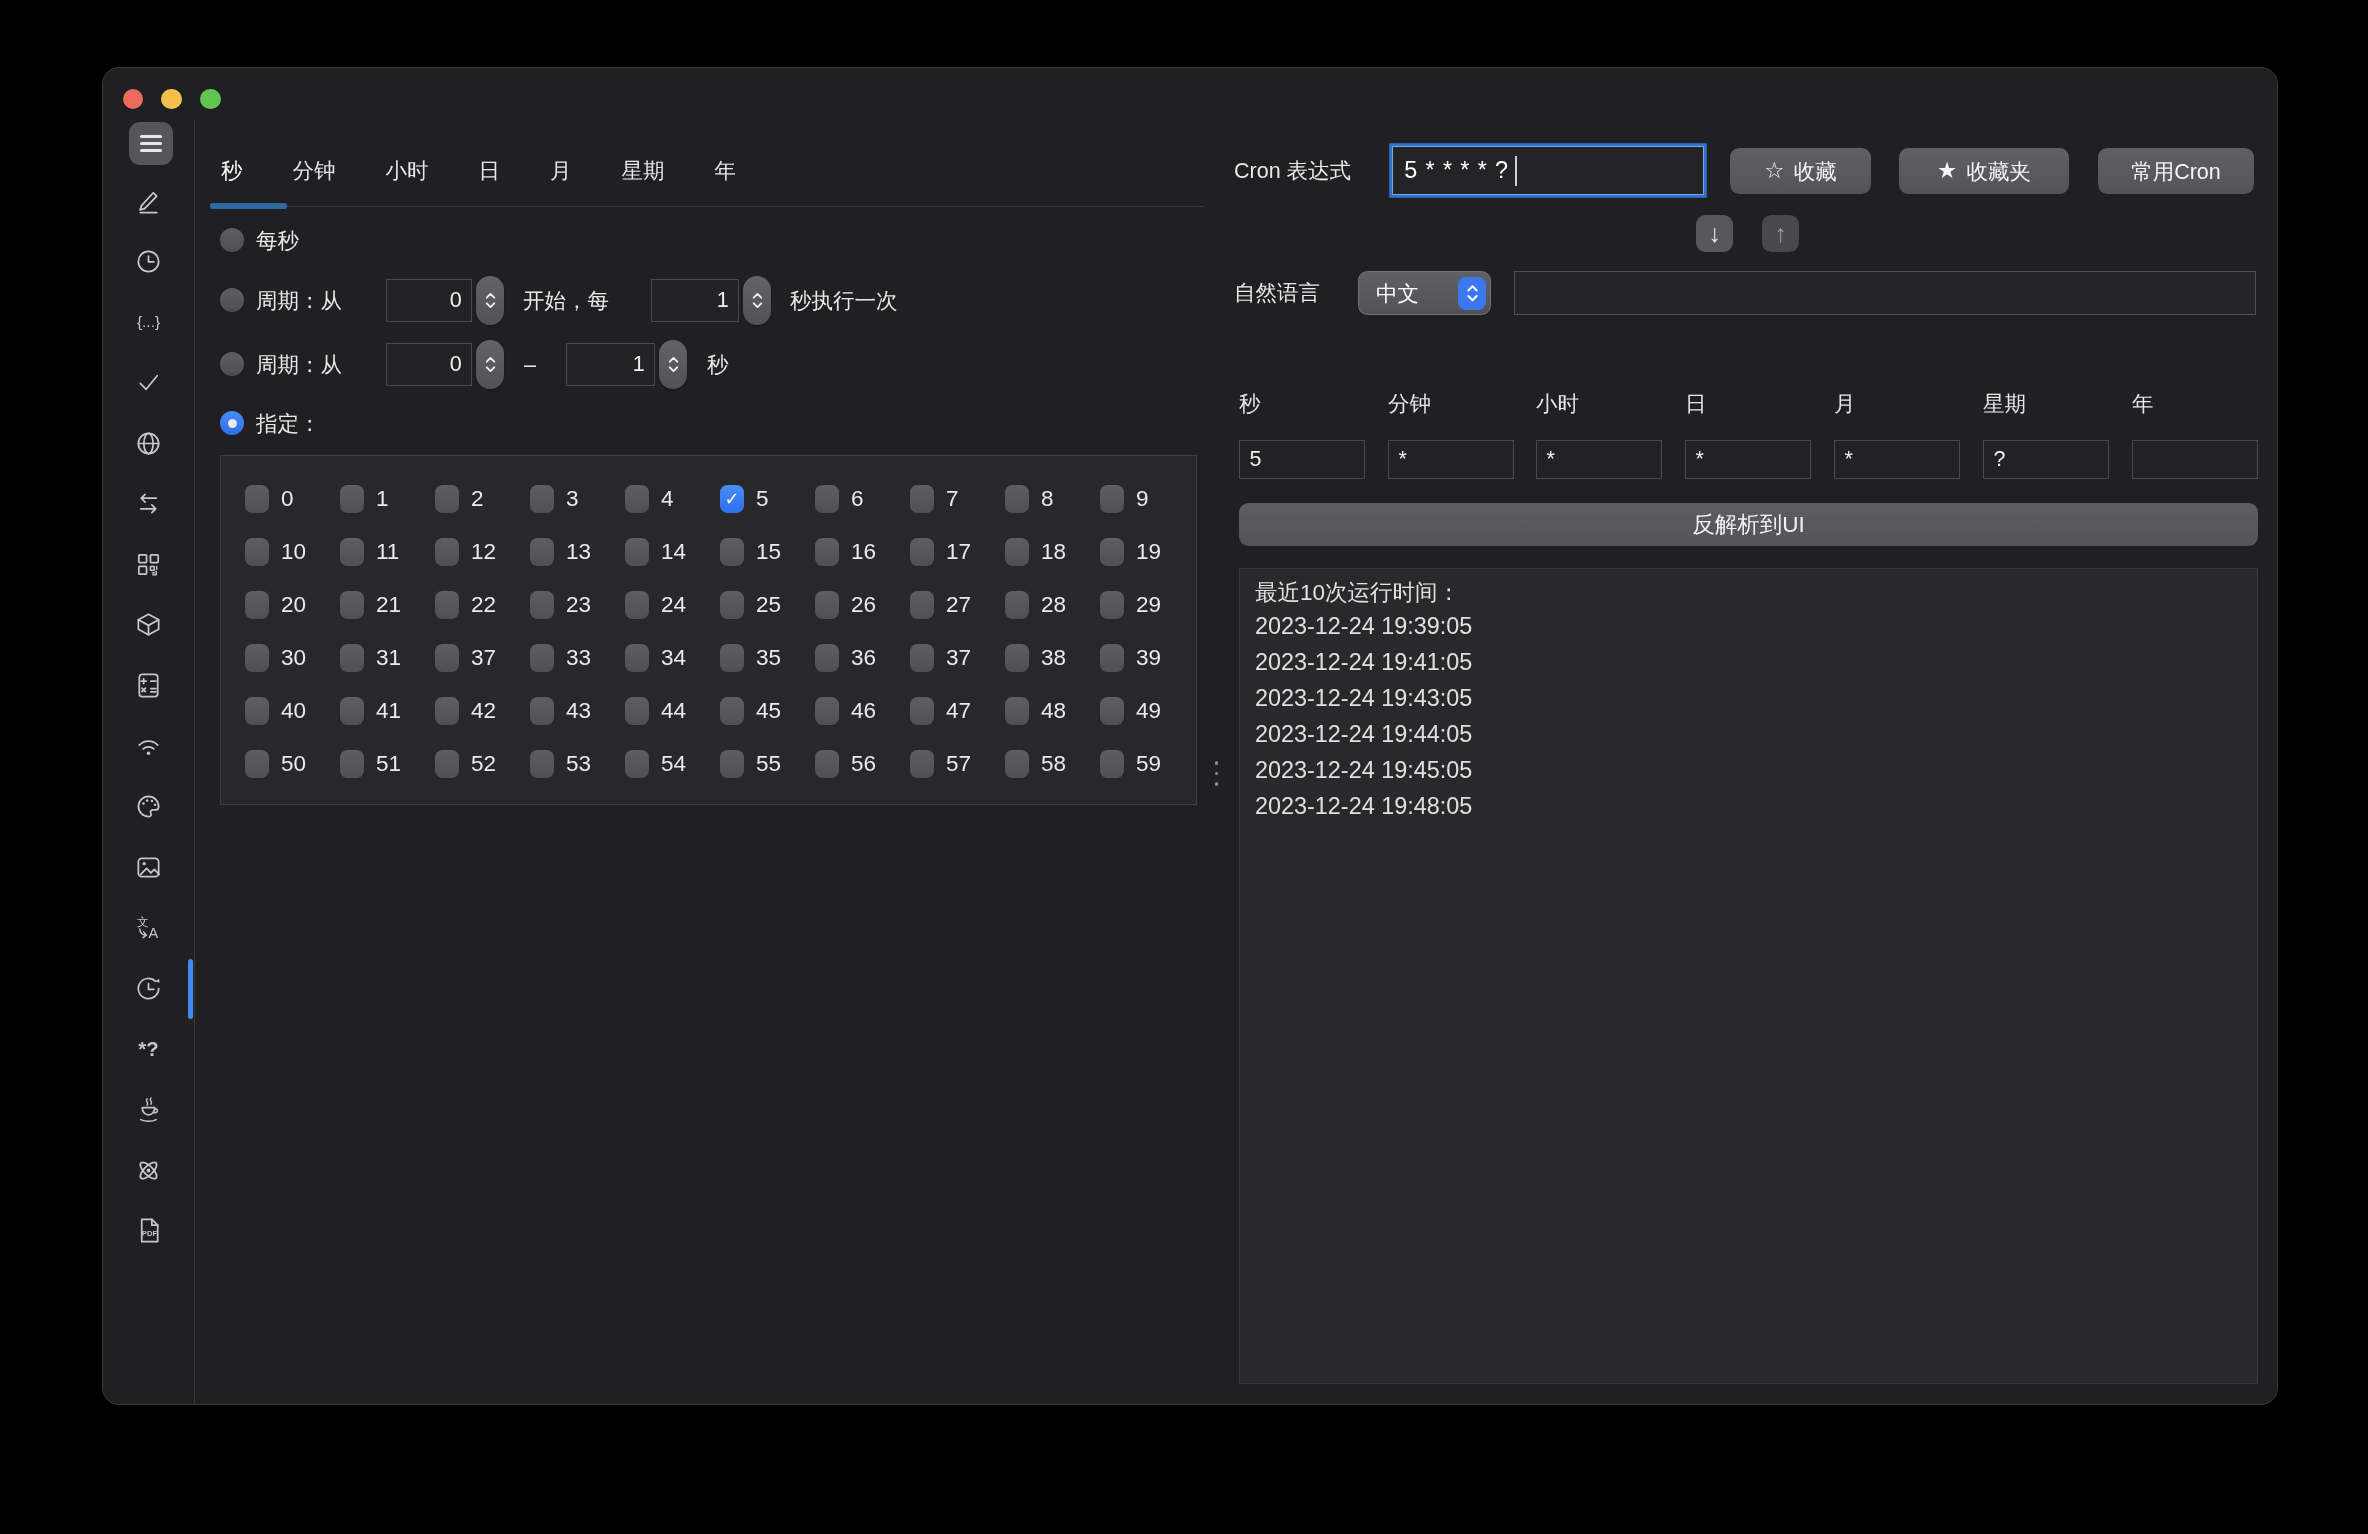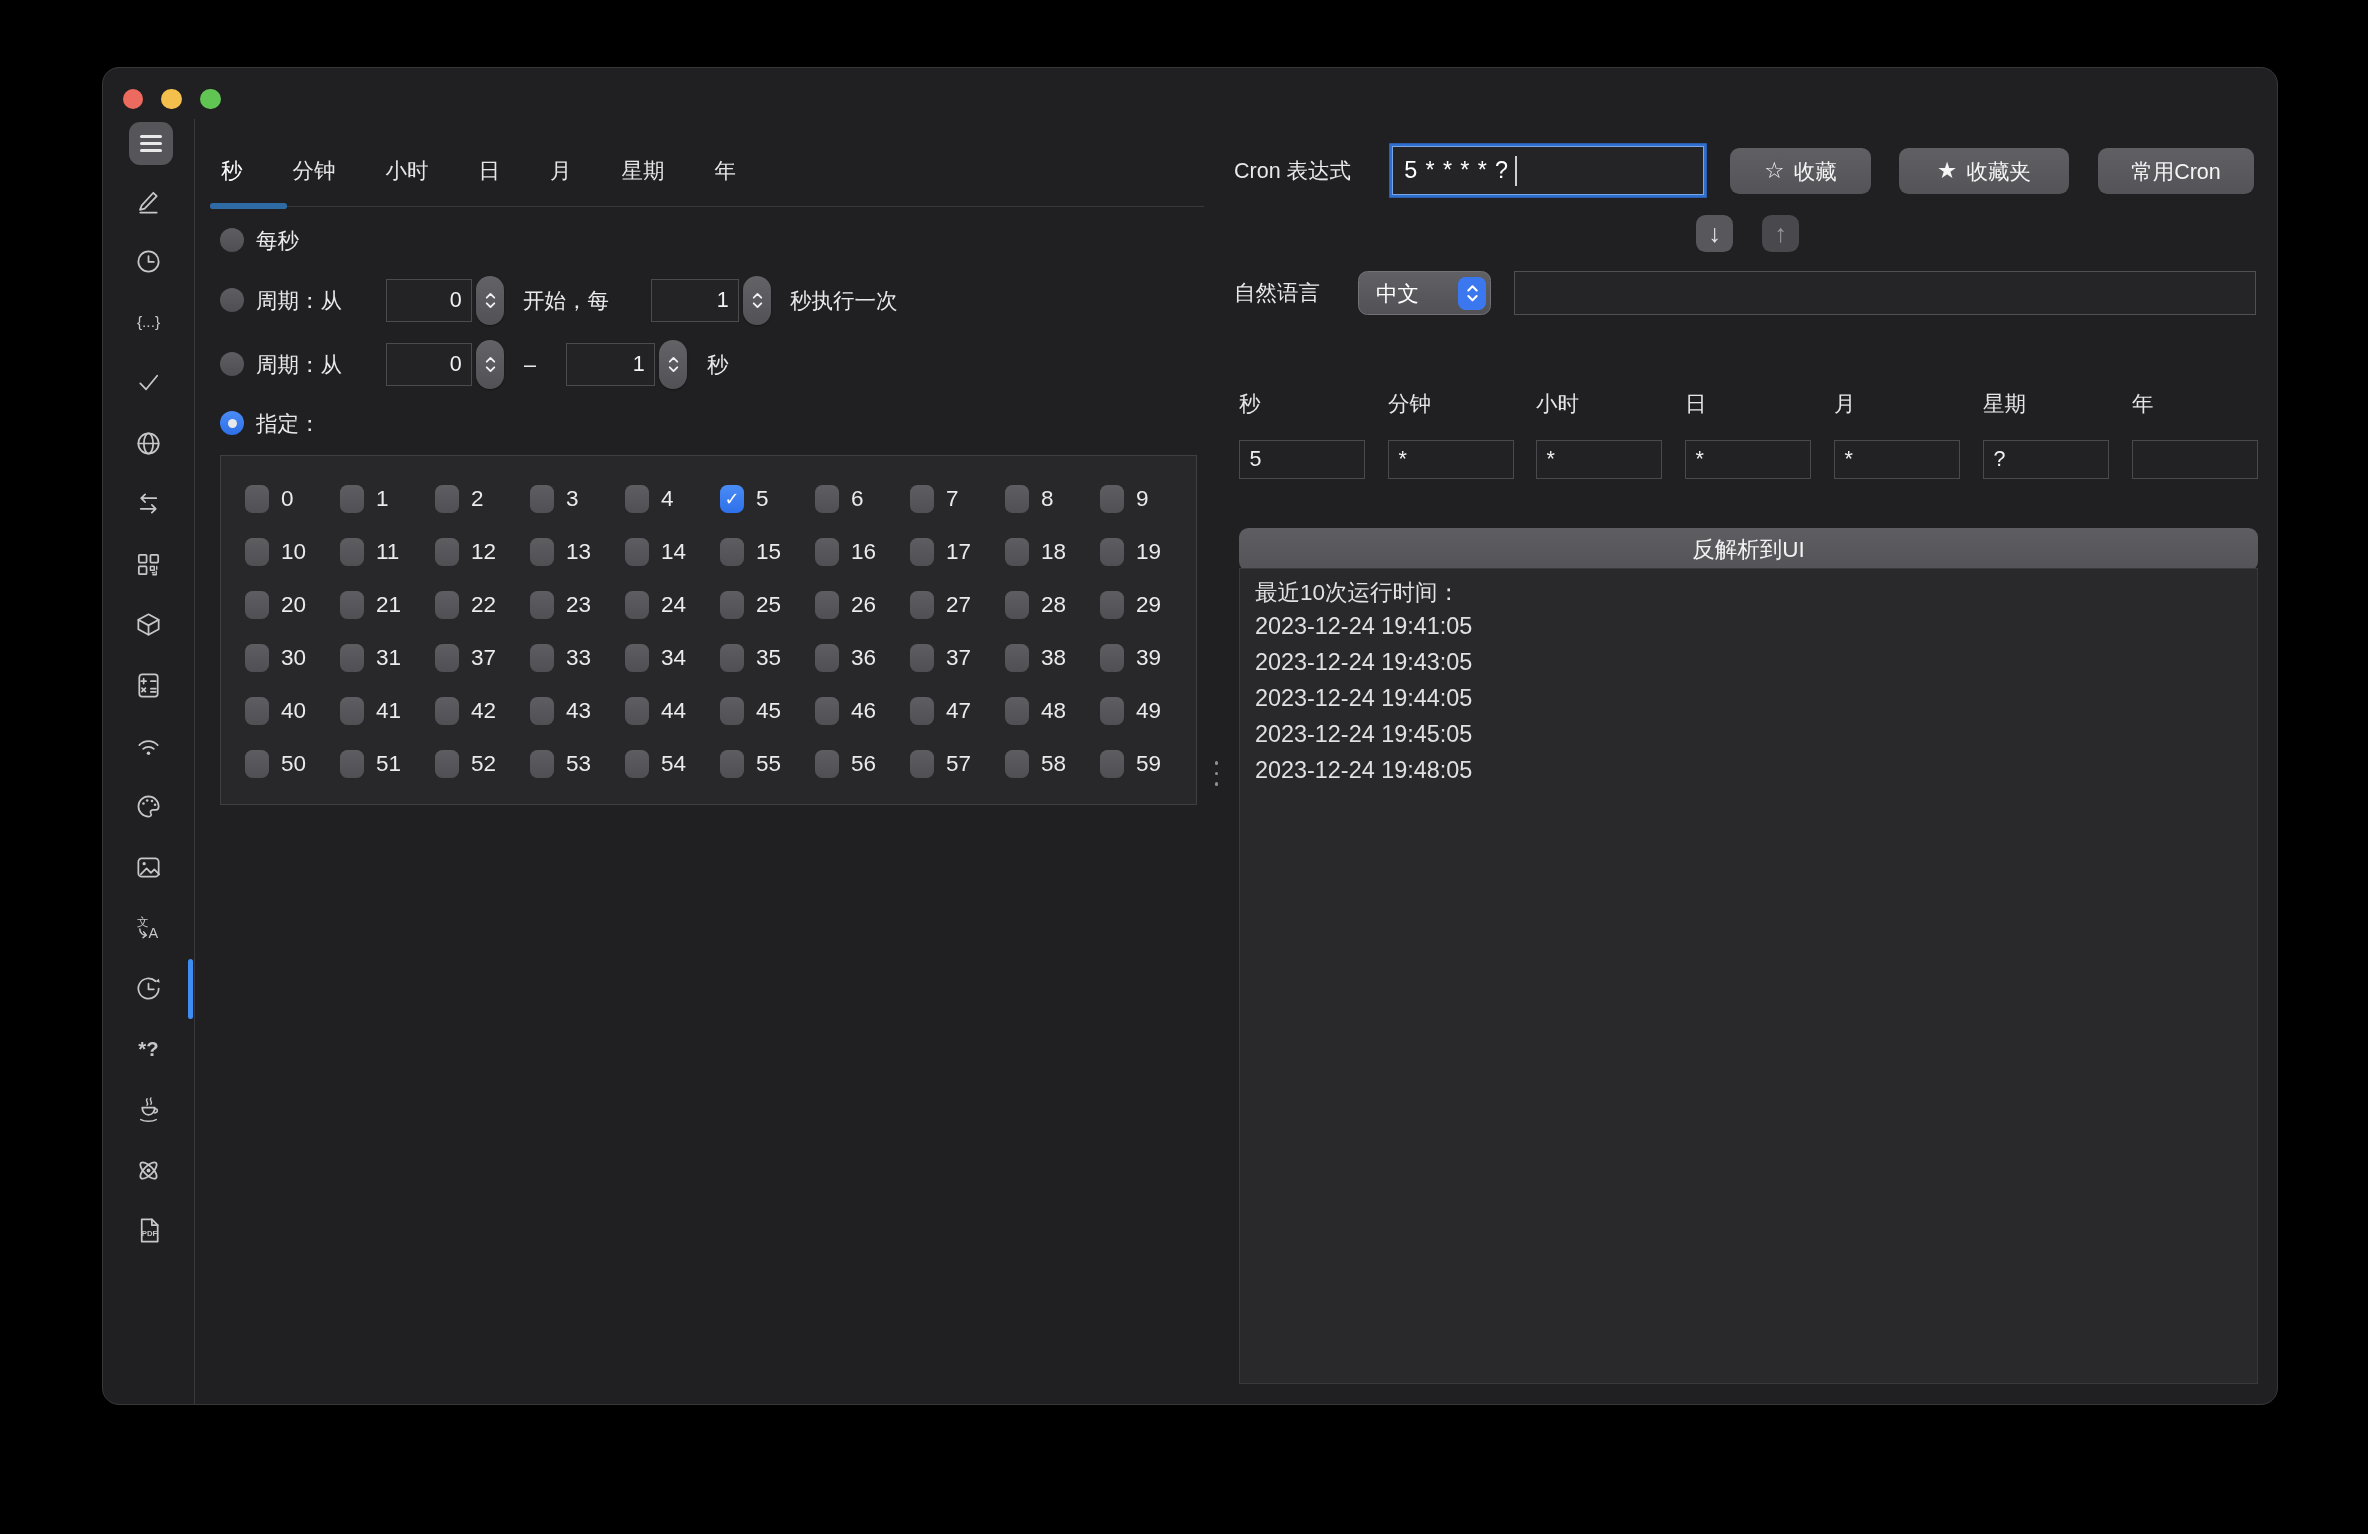--- a/index.html
+++ b/index.html
@@ -72,21 +72,21 @@
   .sel-val{font-size:21.5px;color:#fff;margin-left:17px;flex:1;}
   .sel-caps{width:28px;height:33px;border-radius:7.5px;background:#3b78f0;margin-right:3.7px;
     display:flex;align-items:center;justify-content:center;}
   .nl-field{position:absolute;left:1411px;top:203px;width:742px;height:44px;background:#252527;
     border:0.9px solid #505054;box-sizing:border-box;cursor:text;}
   .fld-head{position:absolute;font-size:21.5px;color:#e7e7e9;line-height:24px;}
   .fld-box{position:absolute;width:126px;height:39px;background:#222224;border:0.9px solid #4a4a4e;
     box-sizing:border-box;font-size:21.5px;color:#f0f0f1;line-height:37px;padding-left:9.4px;cursor:text;}
   .reverse-btn{position:absolute;left:1136px;top:435px;width:1019px;height:43px;border:none;
     border-radius:9.4px;background:linear-gradient(#5e5e62,#545458);color:#f2f2f3;font-size:22.5px;
-    cursor:pointer;font-family:inherit;margin-top:25px;}
+    cursor:pointer;font-family:inherit;}
   .times{position:absolute;left:1136px;top:500px;width:1019px;height:816px;background:#29292b;
     border:0.9px solid #39393c;box-sizing:border-box;padding:9.4px 15px 0;overflow:hidden;}
   .times-title{font-size:22.5px;color:#e2e2e3;line-height:30px;}
   .time-item{font-size:23.4px;color:#e0e0e1;line-height:36px;}
   .splitter{position:absolute;left:1104px;top:685px;width:19px;height:41px;display:flex;
     flex-direction:column;align-items:center;justify-content:center;gap:6.6px;cursor:col-resize;}
   .splitter i{width:3.7px;height:3.7px;border-radius:50%;background:#919195;}
 </style>
 </head>
 <body>
@@ -579,20 +579,21 @@
       <div class="fld-box" style="left: 1880px; top: 372px;">?</div>
       <span class="fld-head" style="left: 2029px; top: 324px;">年</span>
       <div class="fld-box" style="left: 2029px; top: 372px;"></div>
     </div>
 
   <button class="reverse-btn">反解析到UI</button>
 
   <div class="times">
     <div class="times-title">最近10次运行时间：</div>
     <div id="times-list">
+        <div class="time-item">2023-12-24 19:39:05</div>
         <div class="time-item">2023-12-24 19:41:05</div>
         <div class="time-item">2023-12-24 19:43:05</div>
         <div class="time-item">2023-12-24 19:44:05</div>
         <div class="time-item">2023-12-24 19:45:05</div>
         <div class="time-item">2023-12-24 19:48:05</div>
       </div>
   </div>
 
   <div class="splitter">
       <i></i>

